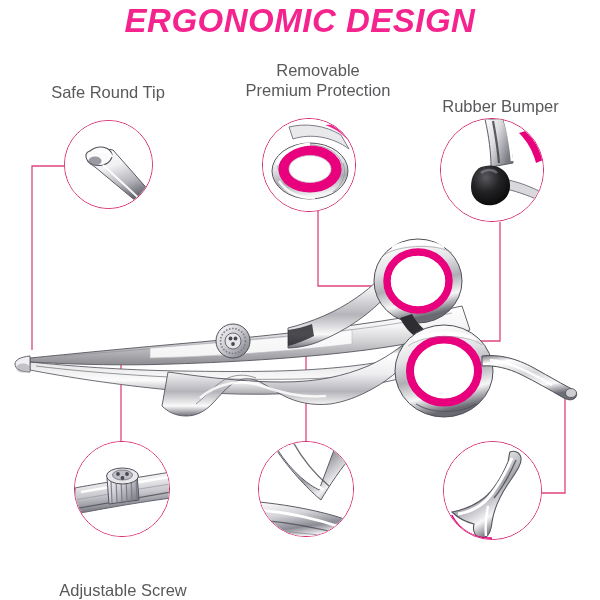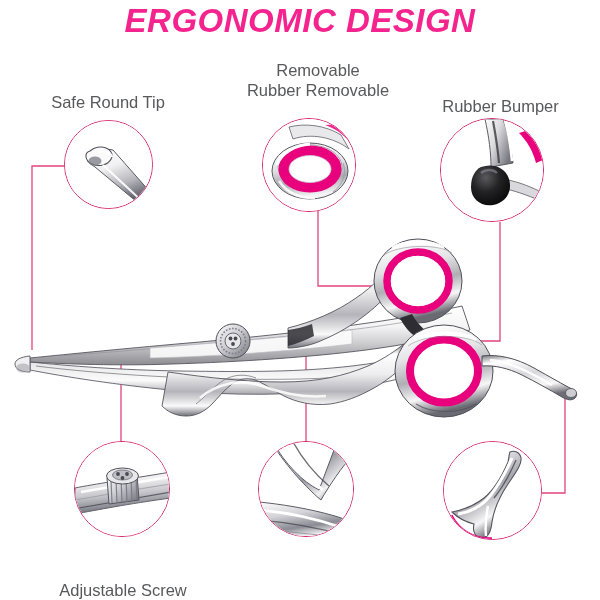--- a/index.html
+++ b/index.html
@@ -211,24 +211,24 @@
       <path d="M416,404 C432,414 460,414 476,404" fill="none" stroke="#4e4e57" stroke-width="1.2" opacity="0.7"></path>
     </g>
 
     <path d="M482,356 C498,354 516,358 534,368 C550,377 564,385 572,389
              C577,391 578,395 575,398 C572,401 567,400 562,397
              C550,390 536,382 522,375 C508,368 494,365 482,366 Z" fill="url(#tangGrad)" stroke="#4f4f58" stroke-width="1"></path>
     <path d="M490,360 C508,361 530,372 552,385" fill="none" stroke="#ffffff" stroke-width="2.4" opacity="0.9"></path>
     <ellipse cx="571" cy="393" rx="5.5" ry="4.5" fill="#cdcdd2" stroke="#50505a" stroke-width="0.8"></ellipse>
   </svg>
 
-  <div class="callout-label" style="left:18px; top:92px; width:180px;">Safe Round Tip</div>
+  <div class="callout-label" style="left:18px; top:82px; width:180px;">Safe Round Tip</div>
 
   <div class="callout-label" style="left:218px; top:60px; width:200px;">Removable
-Rubber Removable</div>
+Premium Protection</div>
 
   <div class="callout-label" style="left:408px; top:96px; width:185px;">Rubber Bumper</div>
 
   <div class="callout-label" style="left:28px; top:556px; width:190px;margin-top:24px;">Adjustable Screw</div>
 
 
 
   <div class="callout-circle" style="left:64px; top:120px; width:89px; height:89px;">
     <svg width="89" height="89" viewBox="0 0 89 89">
       <defs>

